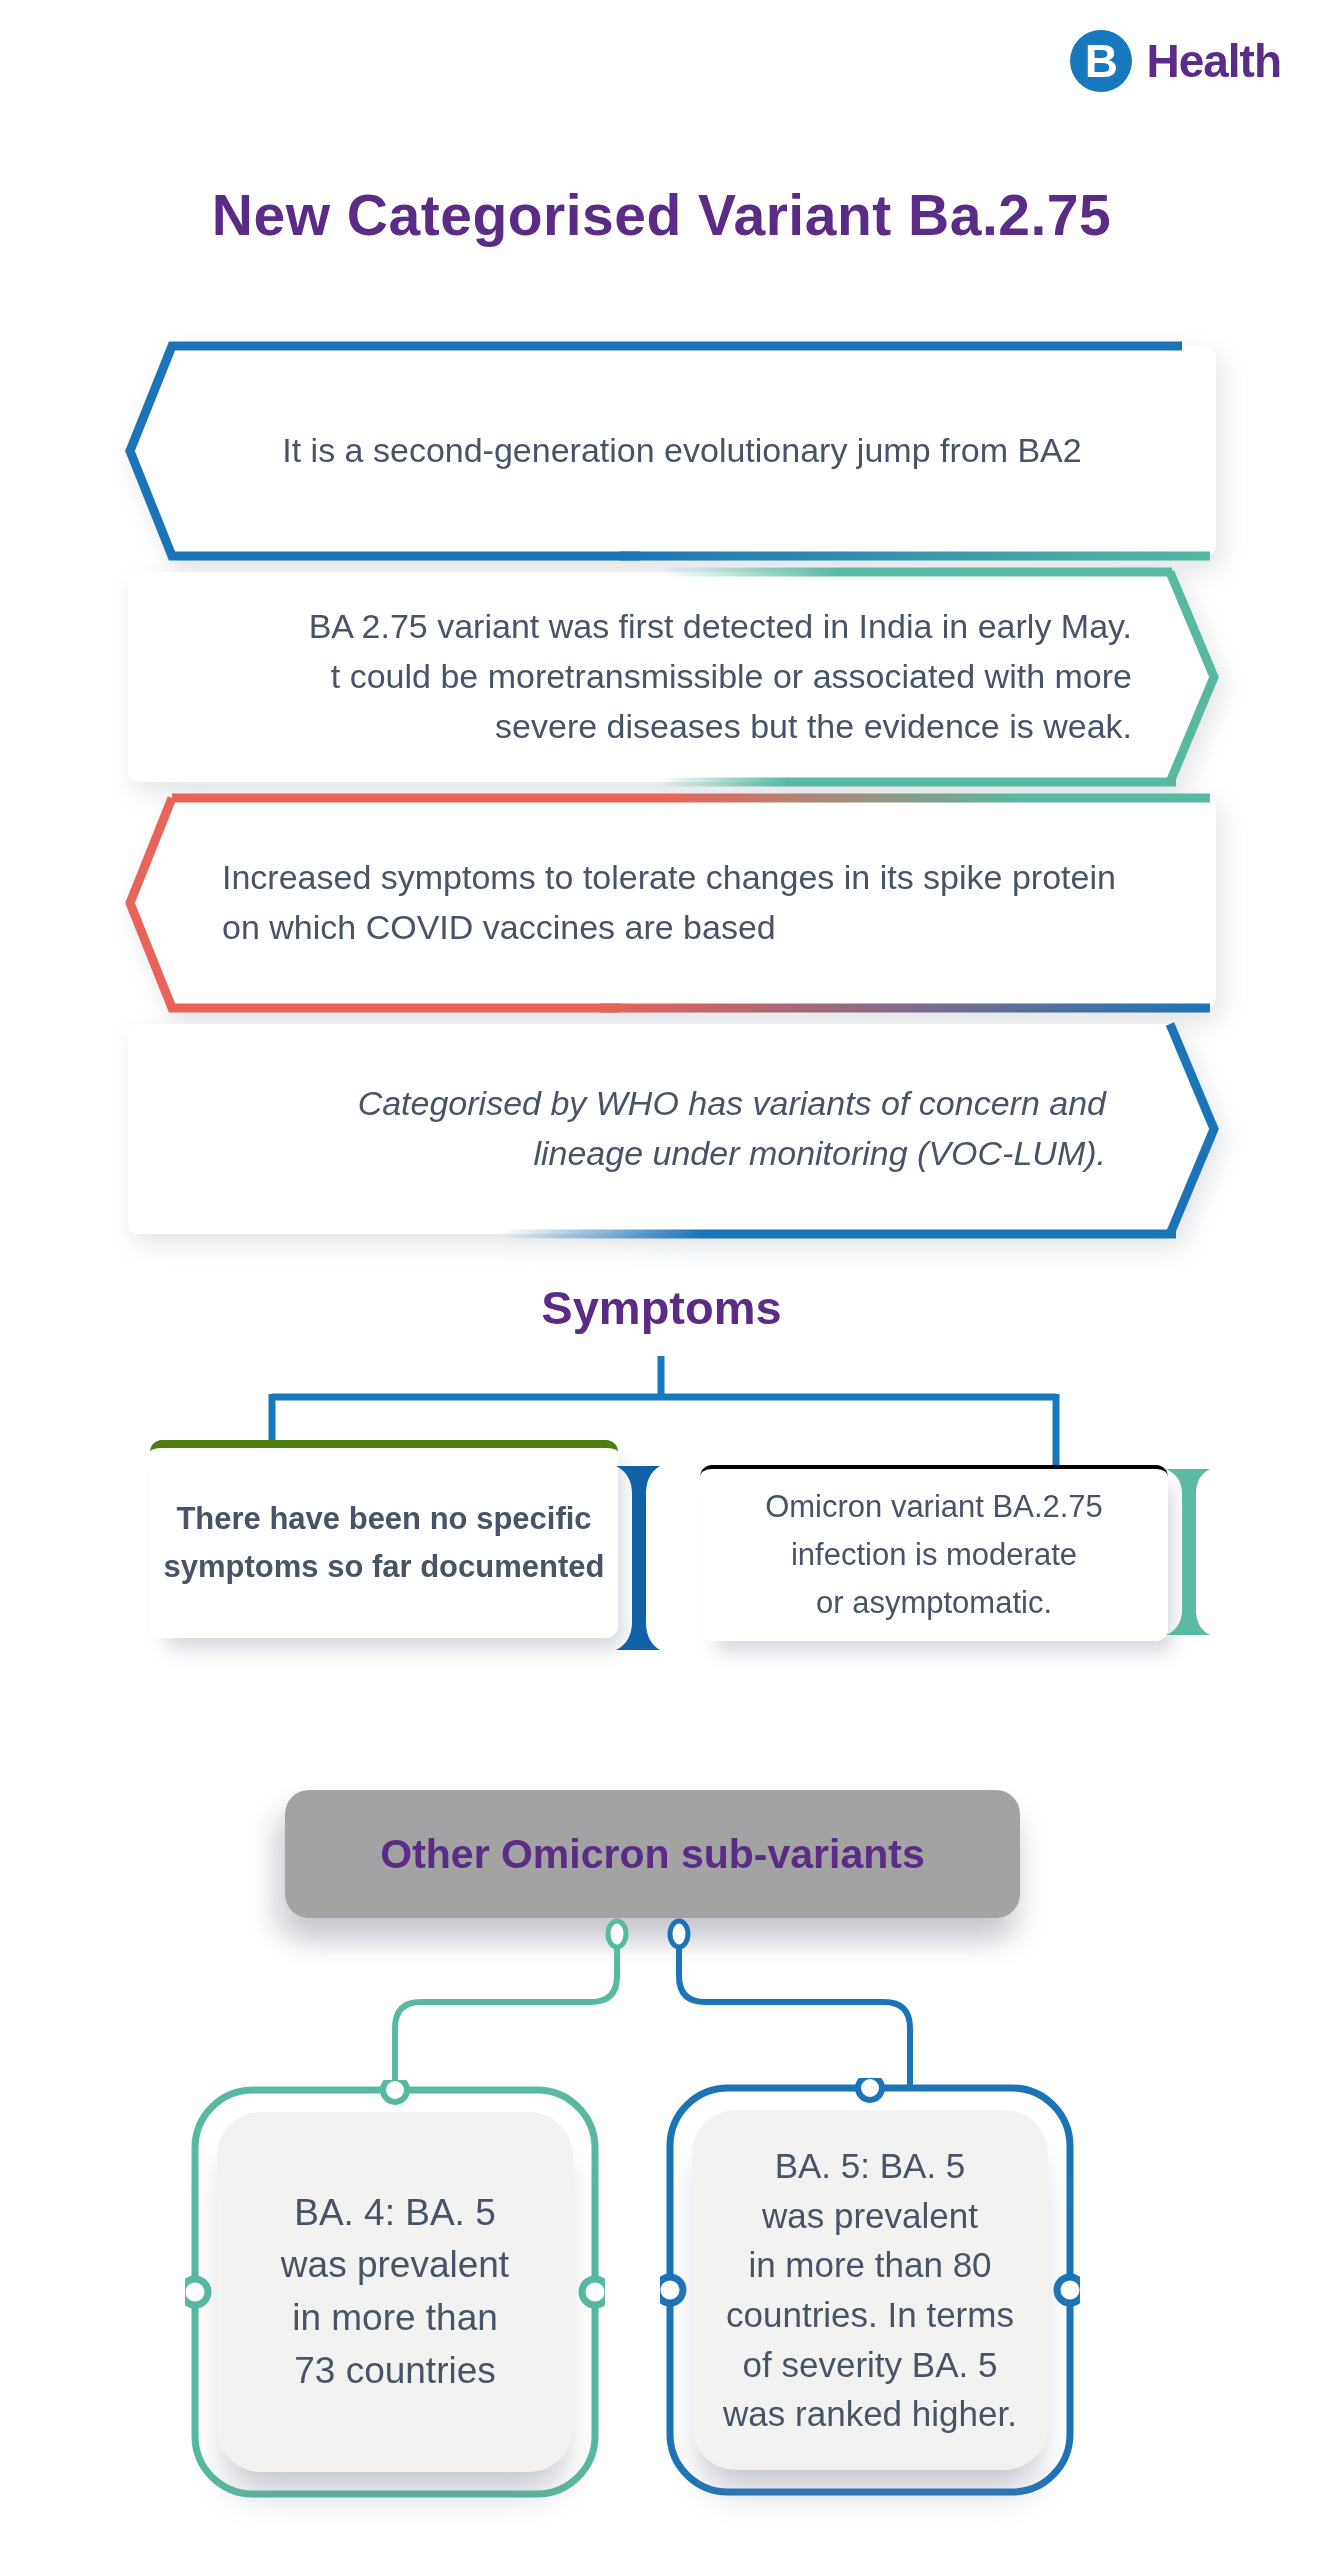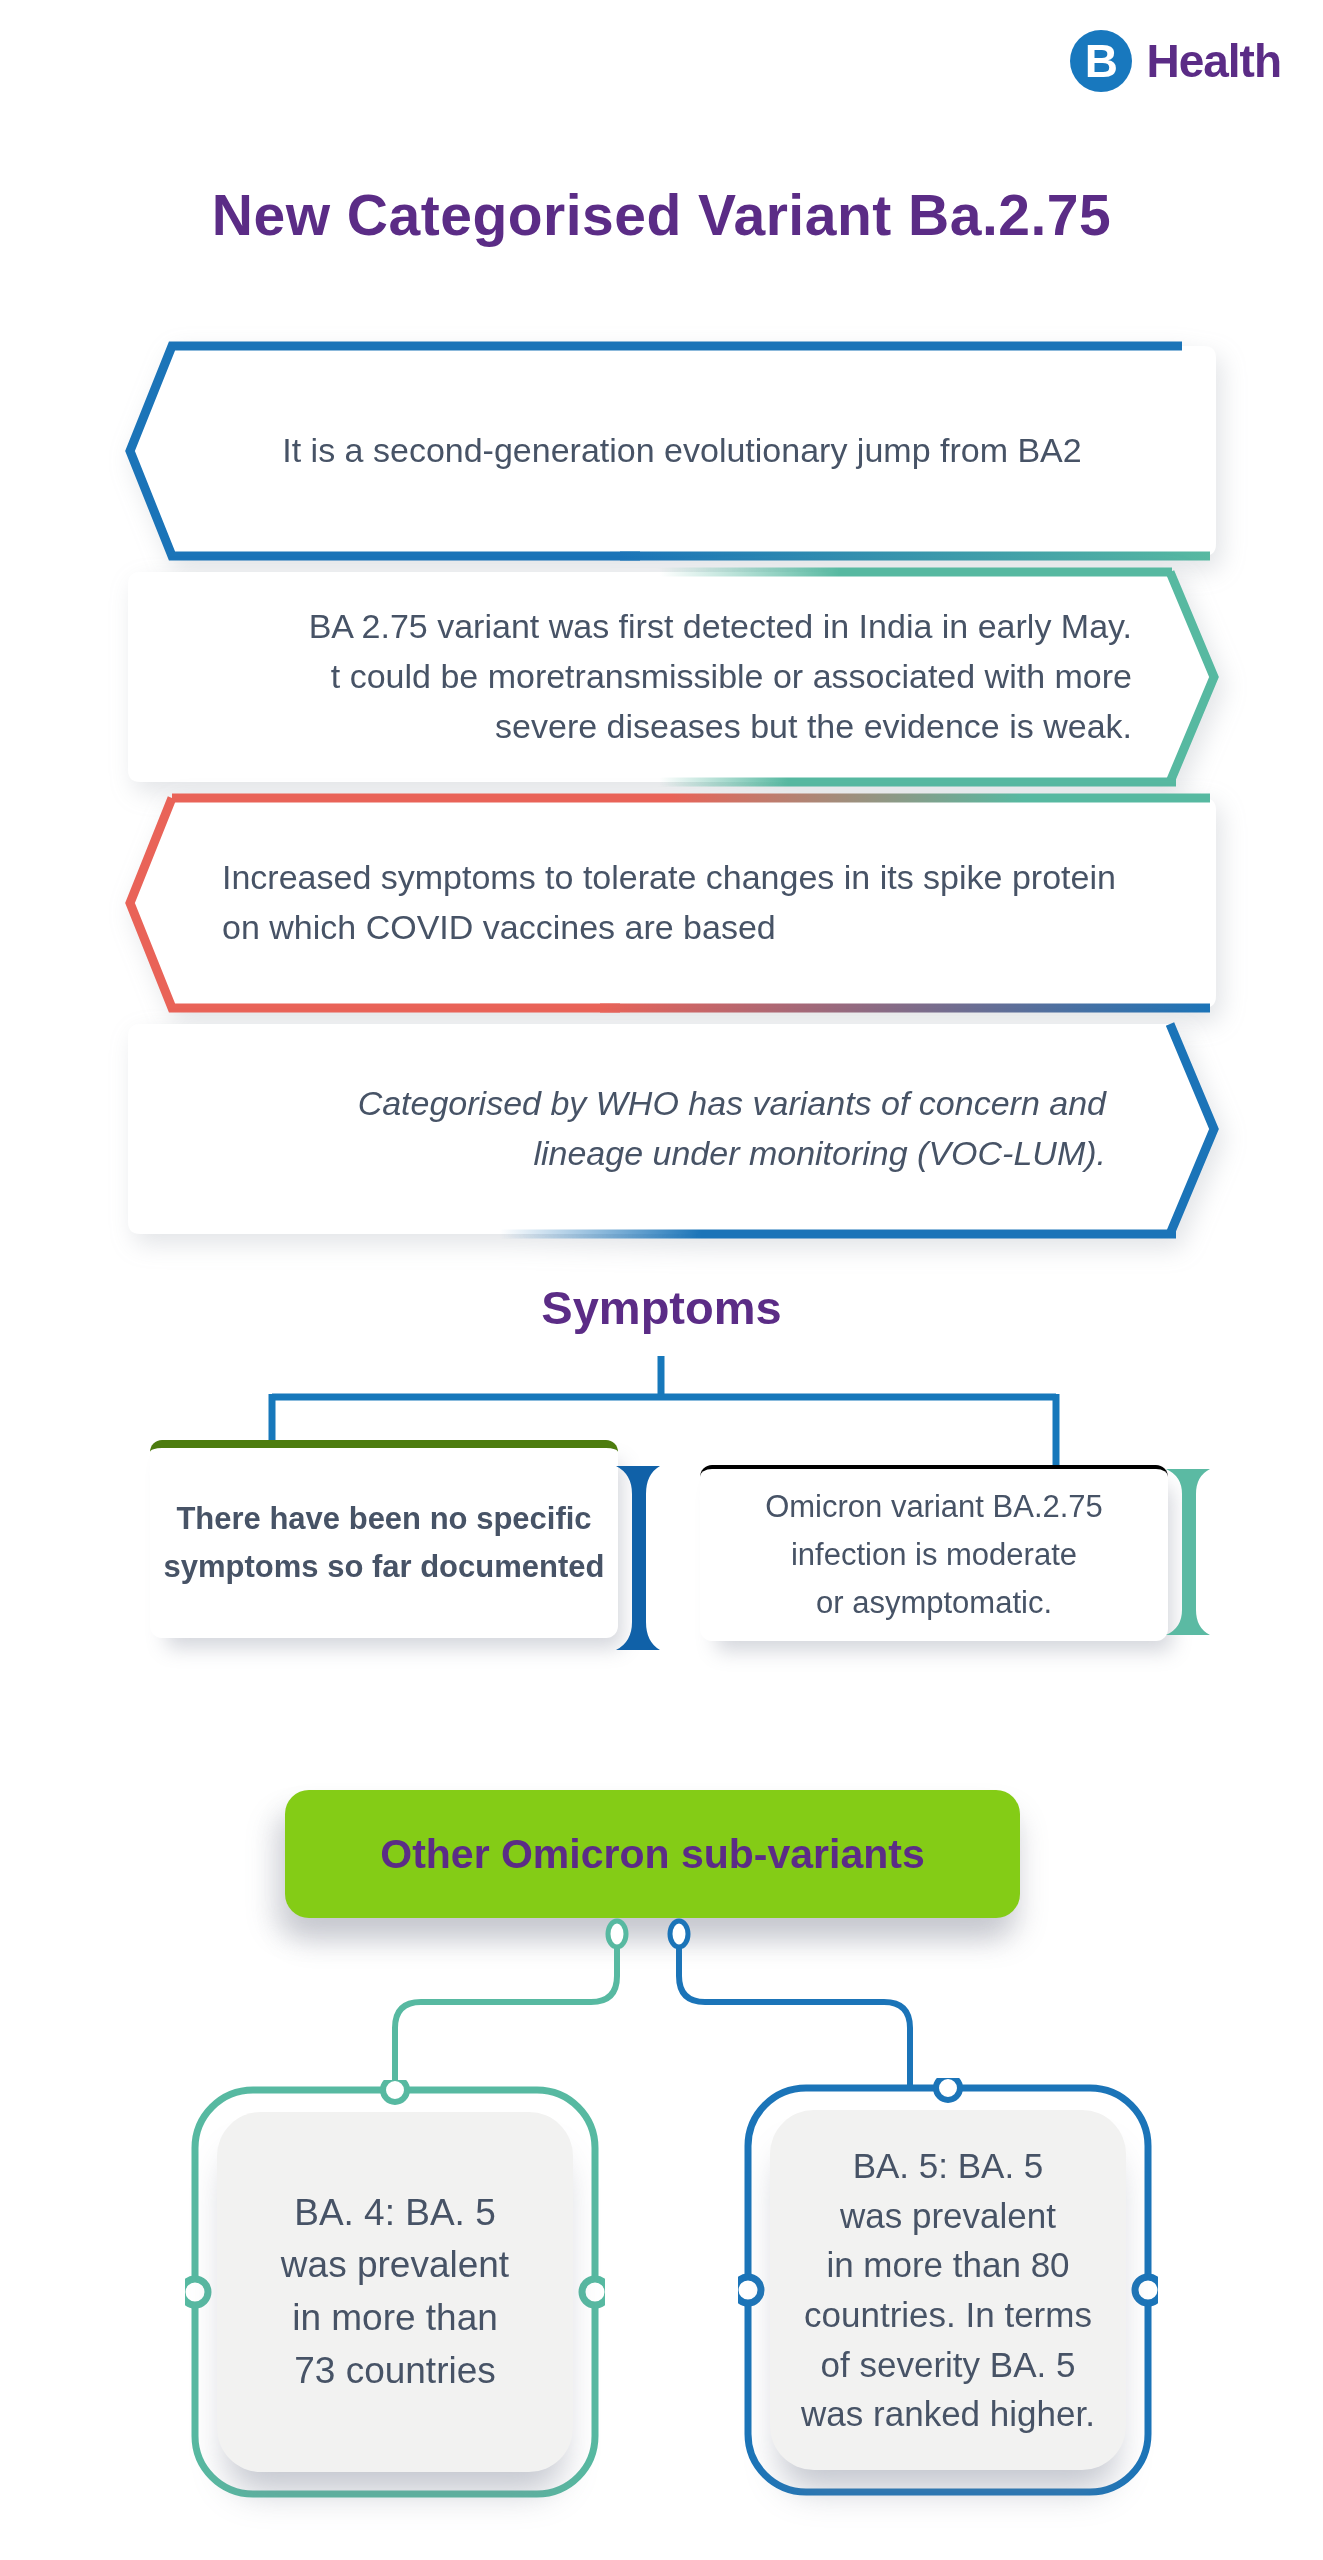--- a/index.html
+++ b/index.html
@@ -35,27 +35,27 @@
            box-shadow:10px 16px 20px -6px rgba(100,108,128,.28);
            display:flex;align-items:center;justify-content:center;text-align:center;
            font-size:31px;line-height:1.55;white-space:pre-line;color:#475366;}
   .sym-left{left:150px;top:1440px;width:468px;height:190px;border-top:8px solid #4d7c0f;font-weight:bold;}
   .sym-right{left:700px;top:1465px;width:468px;height:172px;border-top:4px solid #000000;}
   .bracket{position:absolute;}
   .bracket-left{left:616px;top:1464px;}
   .bracket-right{left:1166px;top:1467px;}
 
   
-  .subv-header{position:absolute;left:285px;top:1790px;width:735px;height:128px;background:#84cc16;
+  .subv-header{position:absolute;left:285px;top:1790px;width:735px;height:128px;background:#a3a3a3;
                border-radius:24px;display:flex;align-items:center;justify-content:center;
                font-size:41px;font-weight:bold;color:#5b2c86;
                box-shadow:0 22px 28px rgba(118,124,140,.30),-16px 20px 26px rgba(118,124,140,.16);}
   .conn-svg{position:absolute;left:0;top:1918px;}
   .variant-card{position:absolute;width:420px;height:432px;}
-  .card-left{left:185px;top:2080px;} .card-right{left:738px;top:2078px;}
+  .card-left{left:185px;top:2080px;} .card-right{left:660px;top:2078px;}
   .variant-card svg{position:absolute;inset:0;}
   .card-inner{position:absolute;left:32px;top:32px;width:356px;height:360px;background:#f2f2f1;
               border-radius:44px;display:flex;align-items:center;justify-content:center;text-align:center;
               white-space:pre-line;color:#475366;
               box-shadow:0 30px 34px -10px rgba(125,130,148,.45);}
   .card-left .card-inner{font-size:37px;line-height:1.42;}
   .card-right .card-inner{font-size:35px;line-height:1.42;}
 </style>
 </head>
 <body>

